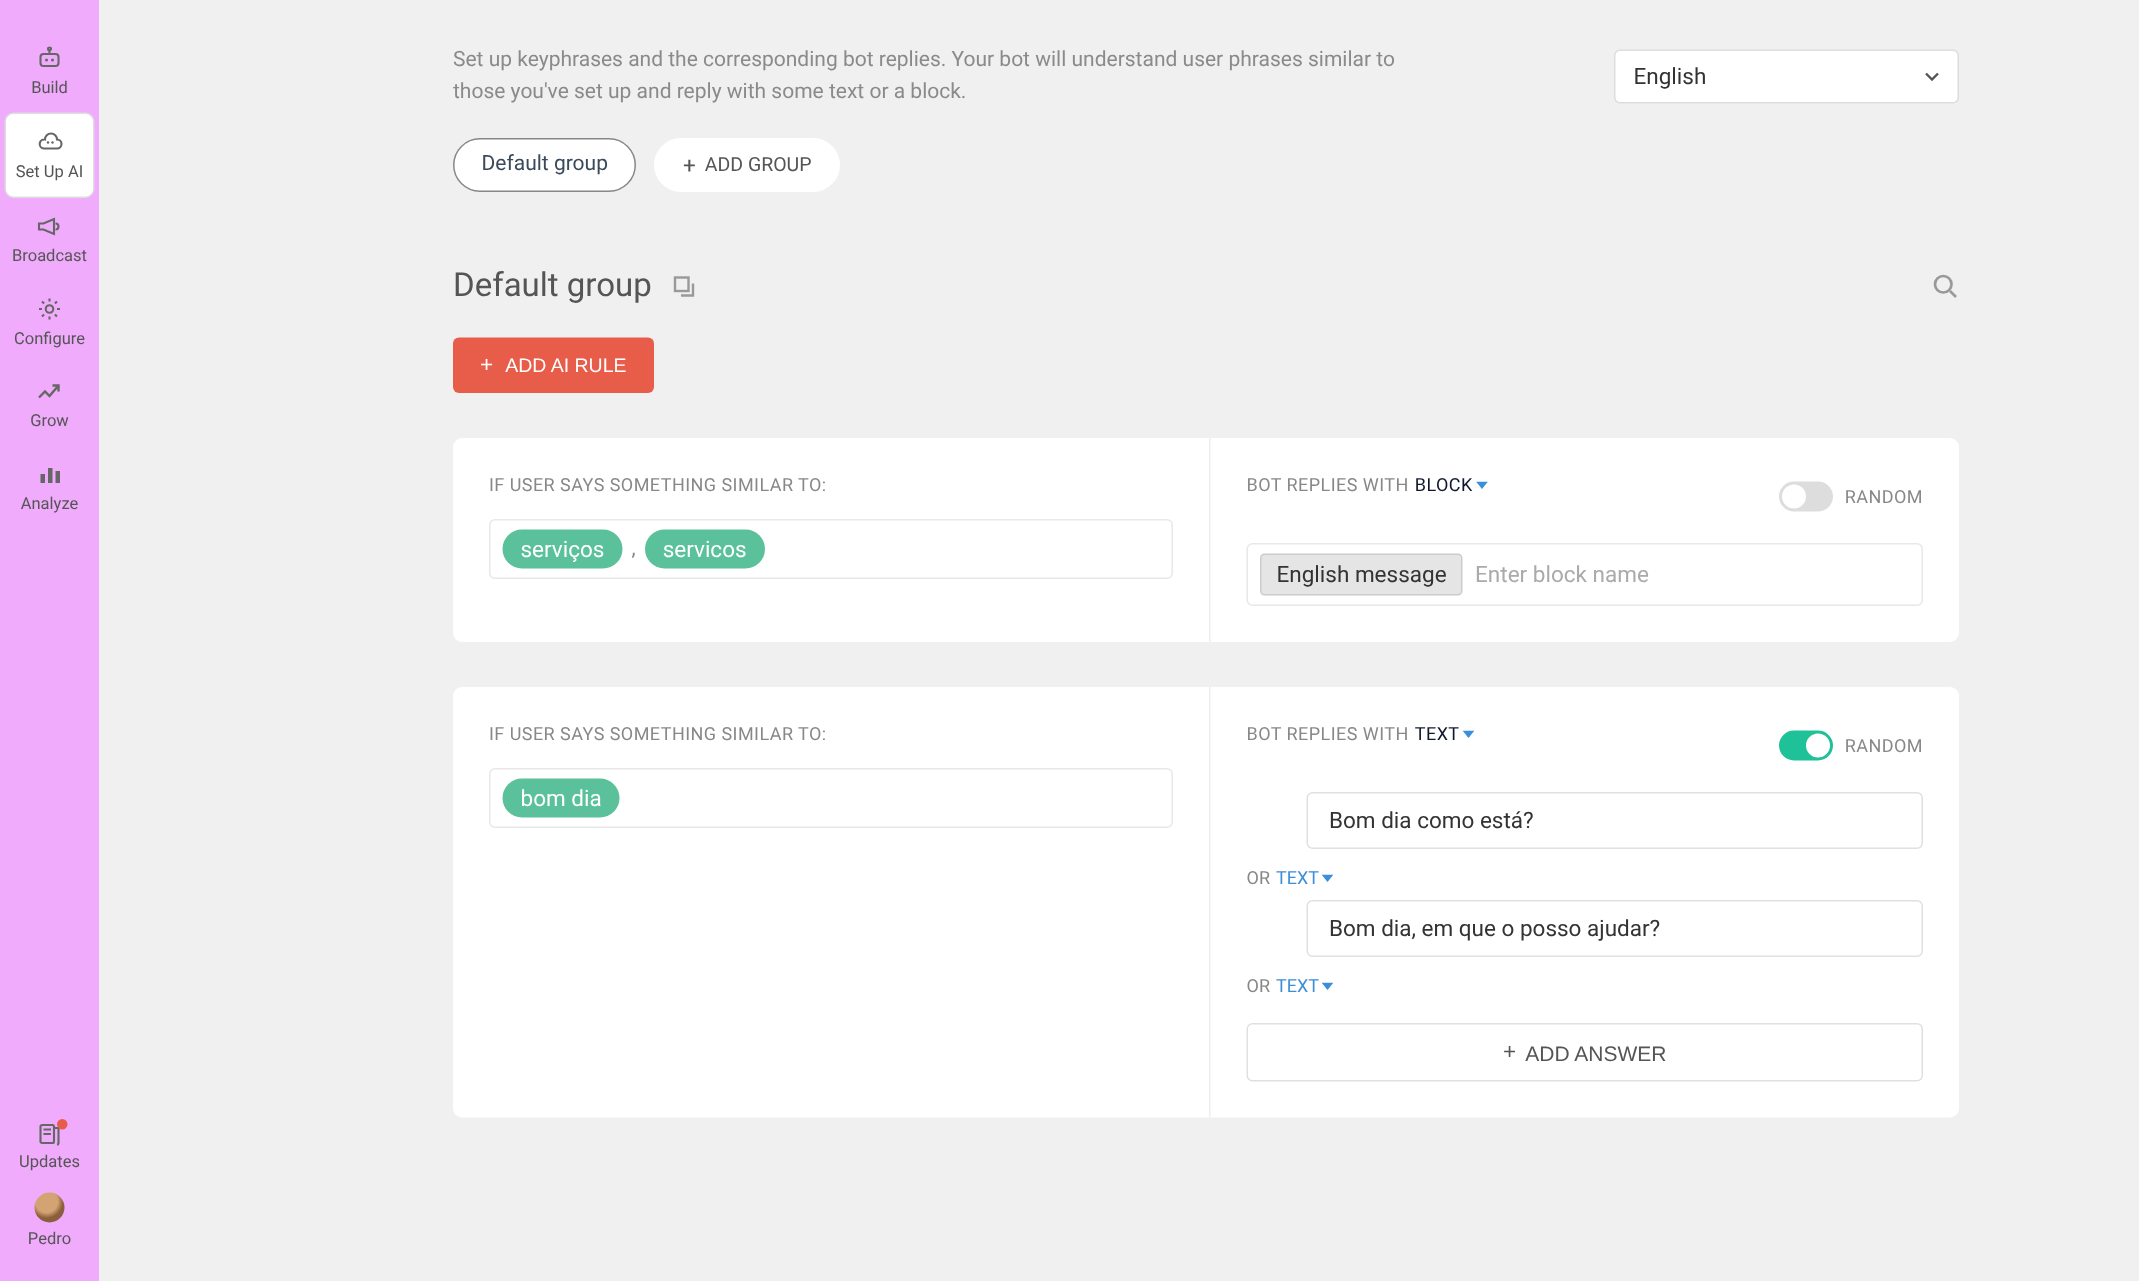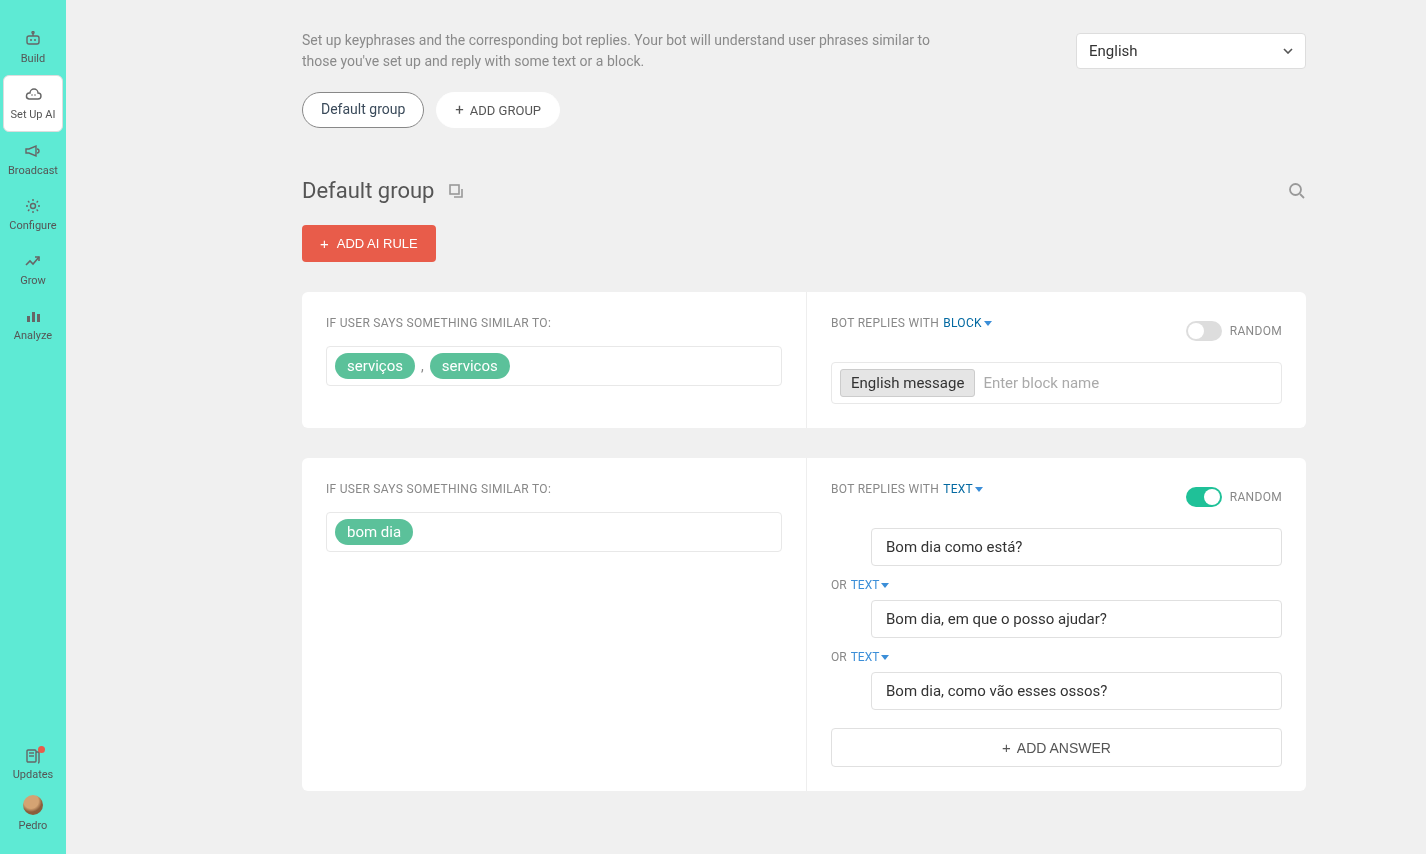--- a/index.html
+++ b/index.html
@@ -1,18 +1,18 @@
 <!DOCTYPE html>
 <html><head>
 <meta charset="utf-8">
 <style>
 * { box-sizing: border-box; margin: 0; padding: 0; }
 body { font-family: -apple-system, BlinkMacSystemFont, "Segoe UI", Roboto, sans-serif; background: #f0f0f0; color: #333; width: 1426px; height: 854px; overflow: hidden; }
 .app { display: flex; height: 100%; }
-.sidebar { width: 66px; background: #5eead4; display: flex; flex-direction: column; align-items: center; padding-top: 20px; }
+.sidebar { width: 66px; background: #f0abfc; display: flex; flex-direction: column; align-items: center; padding-top: 20px; }
 .sidebar-item { display: flex; flex-direction: column; align-items: center; padding: 10px 4px; cursor: pointer; width: 60px; text-align: center; border-radius: 6px; }
 .sidebar-item.active { background: #fff; border: 1px solid #ddd; }
 .sidebar-item .icon { font-size: 16px; color: #666; margin-bottom: 4px; display: flex; align-items: center; justify-content: center; height: 18px; }
 .sidebar-item .label { font-size: 11px; color: #555; }
 .sidebar-bottom { margin-top: auto; margin-bottom: 22px; display: flex; flex-direction: column; align-items: center; gap: 14px; }
 .sidebar-updates { display: flex; flex-direction: column; align-items: center; cursor: pointer; position: relative; }
 .sidebar-updates .icon { font-size: 16px; color: #666; position: relative; }
 .sidebar-updates .dot { position: absolute; top: -2px; right: -4px; width: 7px; height: 7px; background: #e85c4a; border-radius: 50%; }
 .sidebar-updates .label { font-size: 11px; color: #555; margin-top: 4px; }
 .sidebar-user { display: flex; flex-direction: column; align-items: center; cursor: pointer; }
@@ -36,21 +36,21 @@
 .expand-icon { color: #999; cursor: pointer; }
 .search-icon { color: #999; cursor: pointer; font-size: 18px; }
 
 .add-rule-btn { background: #e85c4a; color: #fff; border: none; border-radius: 4px; padding: 10px 18px; font-size: 13px; font-weight: 500; cursor: pointer; display: flex; align-items: center; gap: 8px; margin-bottom: 30px; }
 
 .rule-card { background: #fff; border-radius: 6px; display: flex; margin-bottom: 30px; }
 .rule-left, .rule-right { padding: 24px; }
 .rule-left { width: 505px; border-right: 1px solid #eee; }
 .rule-right { flex: 1; }
 .rule-label { font-size: 12px; color: #888; letter-spacing: 0.3px; margin-bottom: 16px; display: flex; align-items: center; gap: 4px; }
-.rule-label .link { color: #0369a1; cursor: pointer; display: inline-flex; align-items: center; gap: 2px; }
+.rule-label .link { color: #0f172a; cursor: pointer; display: inline-flex; align-items: center; gap: 2px; }
 .rule-right-header { display: flex; justify-content: space-between; align-items: center; margin-bottom: 16px; }
 .random-toggle { display: flex; align-items: center; gap: 8px; }
 .random-toggle .label { font-size: 12px; color: #888; letter-spacing: 0.3px; }
 .toggle { width: 36px; height: 20px; border-radius: 10px; position: relative; cursor: pointer; }
 .toggle.off { background: #ddd; }
 .toggle.on { background: #1fc198; }
 .toggle .knob { width: 16px; height: 16px; background: #fff; border-radius: 50%; position: absolute; top: 2px; }
 .toggle.off .knob { left: 2px; }
 .toggle.on .knob { right: 2px; }
 
@@ -273,21 +273,20 @@
         <div class="text-input">Bom dia, em que o posso ajudar?</div>
         <div class="or-label">
           <span>OR</span>
           <span class="link">
             <span>TEXT</span>
             <svg width="8" height="5" viewBox="0 0 8 5" fill="#3b8ed8">
                 <path d="M0 0l4 5 4-5z"></path>
               </svg>
           </span>
         </div>
-        <div class="text-input">Bom dia, como vão esses ossos?</div>
         <button class="add-answer-btn">
           <span class="plus">+</span>
           <span>ADD ANSWER</span>
         </button>
       </div>
     </div>
 
   </div>
 </div>
 

